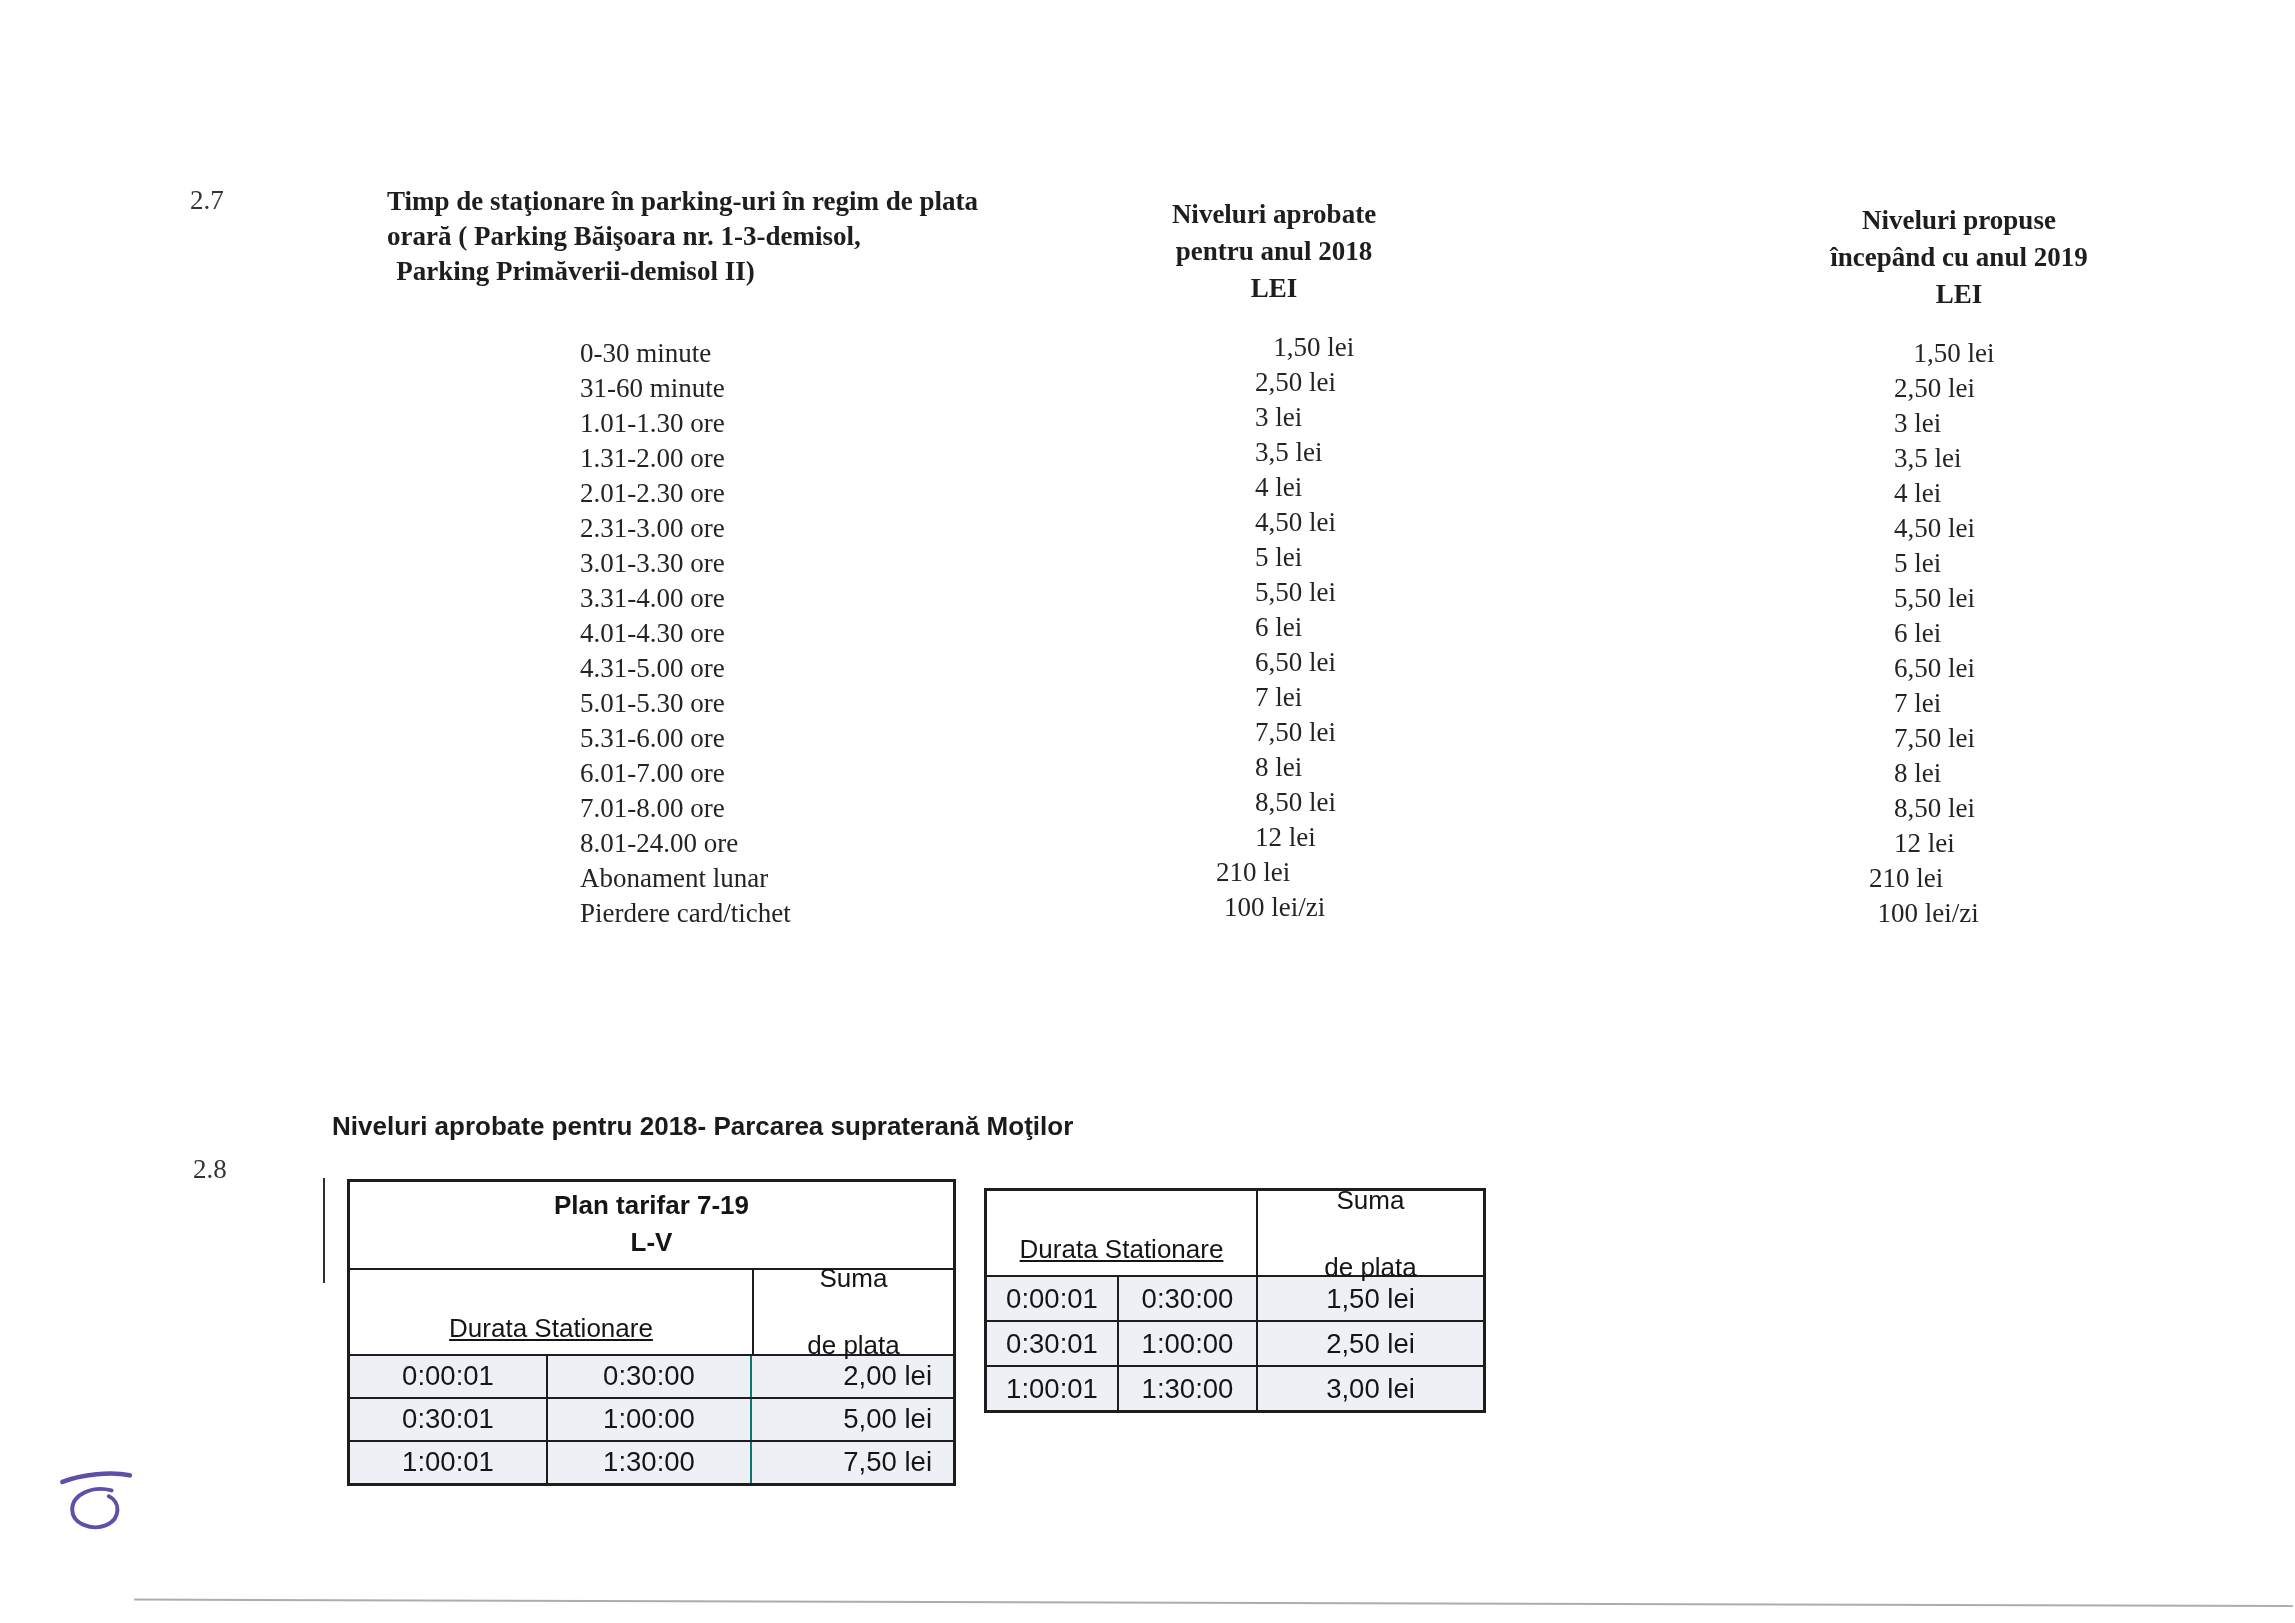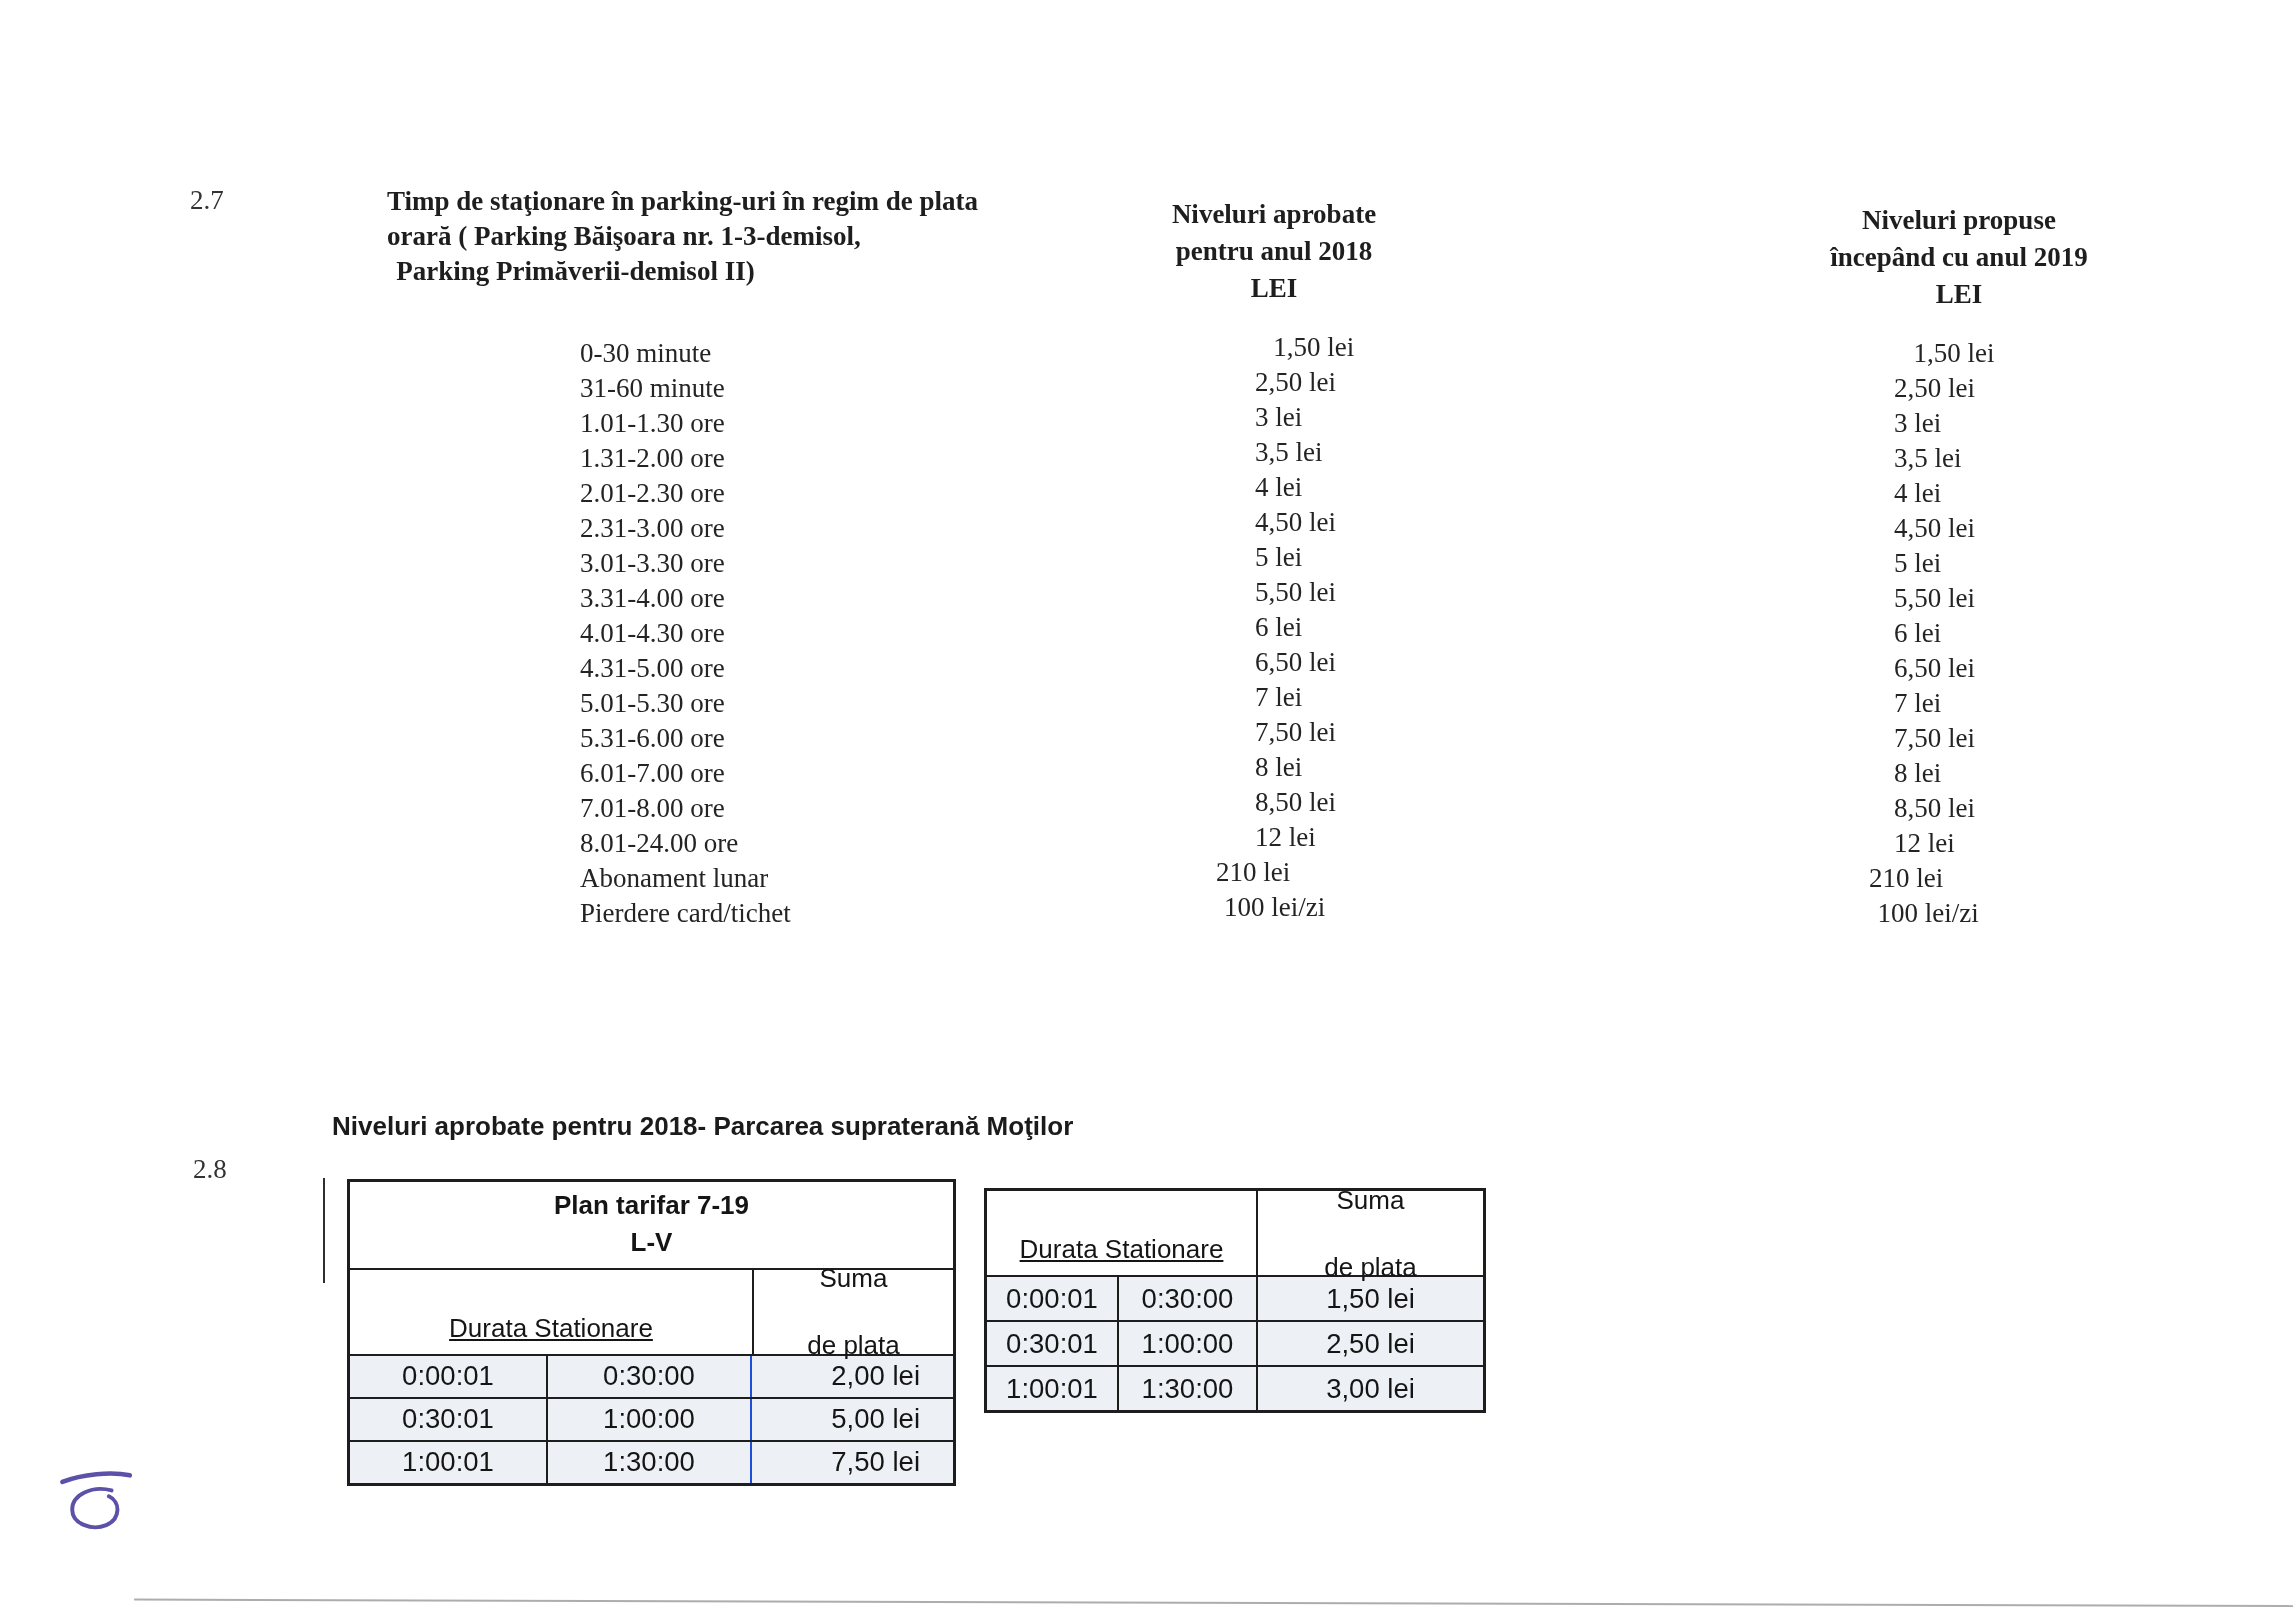--- a/index.html
+++ b/index.html
@@ -90,21 +90,21 @@
   }
   .tr{
     display:flex;height:41px;background:#edf1f5;
     font-size:27.5px;align-items:stretch;
   }
   .tbl-weekend .tr{height:43px;}
   .tr + .tr{border-top:2.6px solid #1d1d1d;}
   .td{display:flex;align-items:center;justify-content:center;box-sizing:border-box;}
   .tbl-lv .td.c1{width:196px;}
   .tbl-lv .td.c2{width:204px;border-left:2px solid #1d1d1d;}
-  .tbl-lv .td.c3{flex:1;border-left:2px solid #1d4ed8;justify-content:flex-end;padding-right:33px;}
+  .tbl-lv .td.c3{flex:1;border-left:2px solid #0f766e;justify-content:flex-end;padding-right:21px;}
   .tbl-weekend .td.c1{width:130px;}
   .tbl-weekend .td.c2{width:139px;border-left:2px solid #1d1d1d;}
   .tbl-weekend .td.c3{flex:1;border-left:2px solid #1d1d1d;}
 
   
   .handwriting{position:absolute;left:46px;top:1449px;}
   .bottom-scanline{position:absolute;left:0;top:1589px;}
 </style>
 </head>
 <body>

